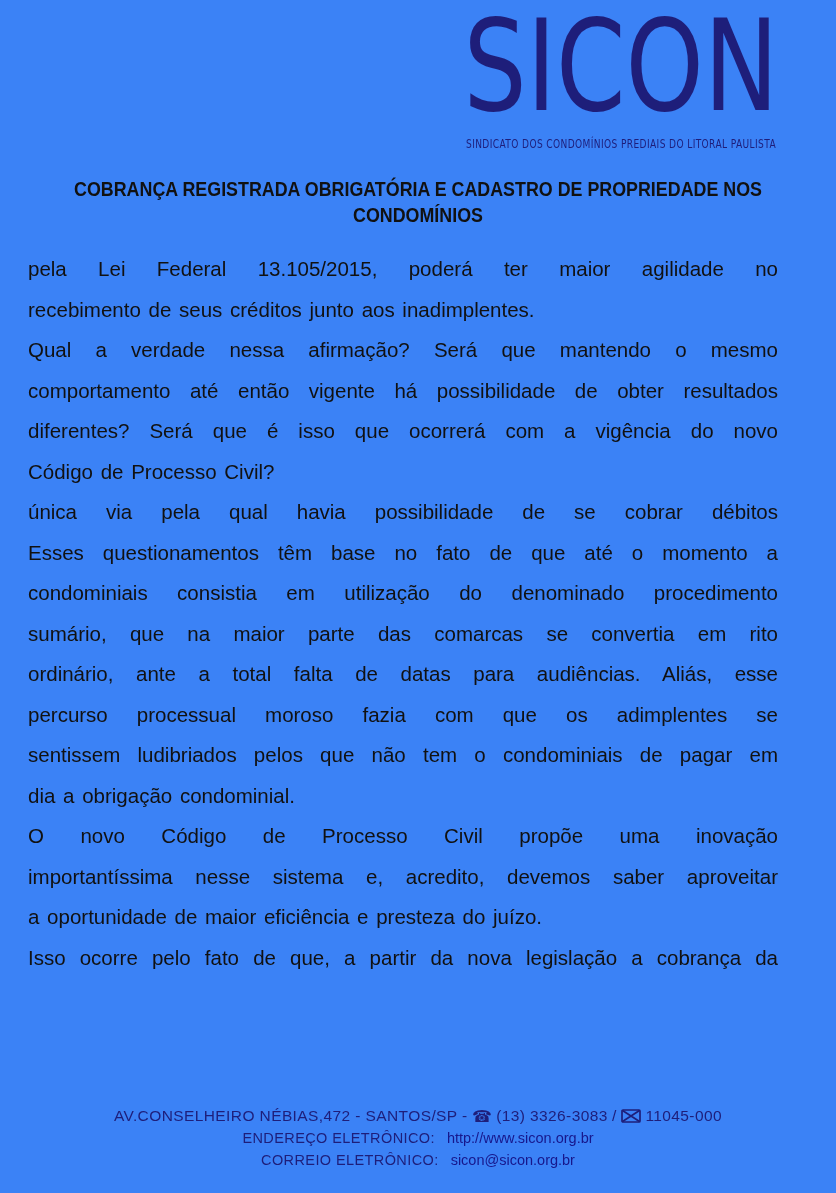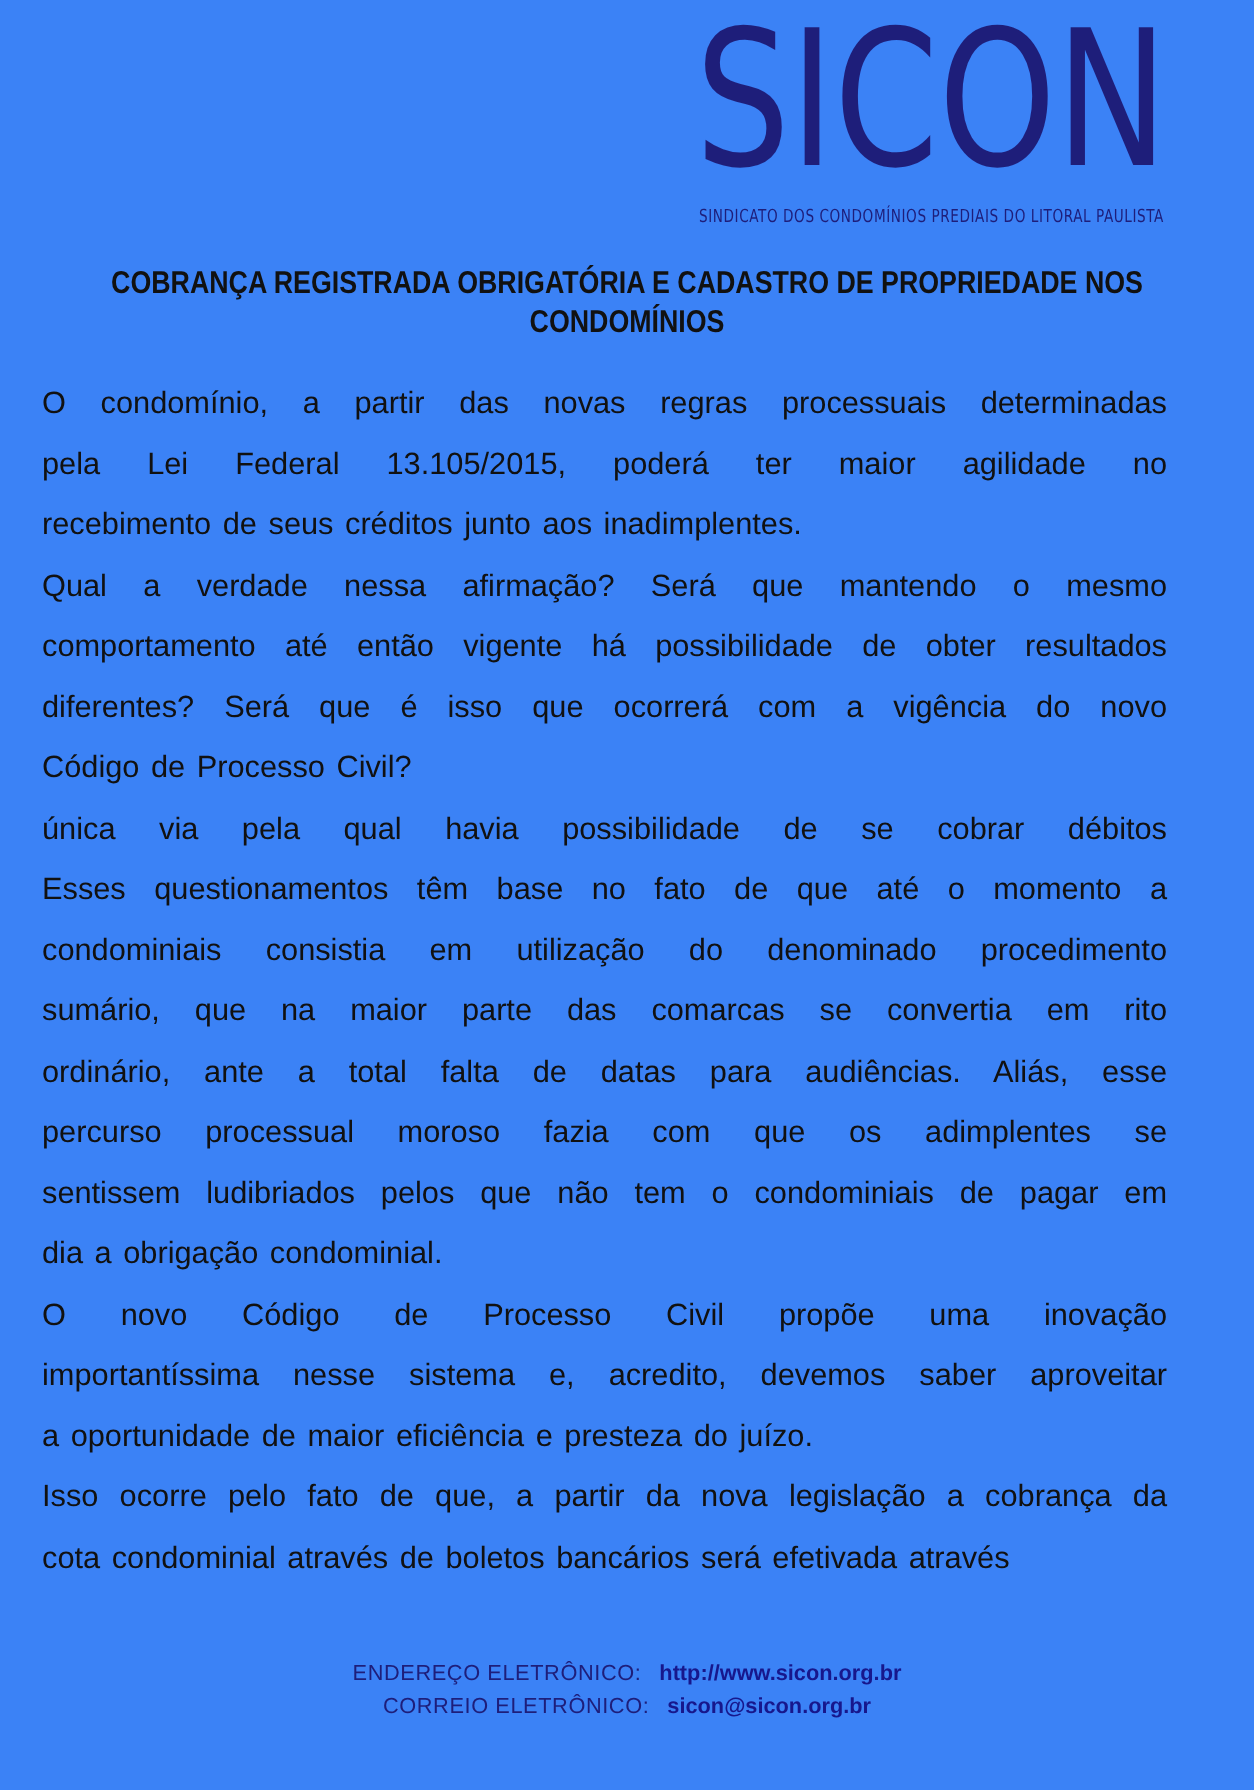--- a/index.html
+++ b/index.html
@@ -47,41 +47,40 @@
   .footer {
     position:absolute; top:1105px; left:0; width:836px;
     text-align:center; color:var(--navy);
   }
   .f-line { height:22px; line-height:22px; font-size:14.5px; }
   .f1 { font-size:15.5px; }
   .deco { letter-spacing:0.4px; }
   .picon { font-family:"DejaVu Sans", sans-serif; font-size:16px; position:relative; top:1px; }
   .env { vertical-align:-2px; }
   .env rect, .env path { fill:none; stroke:var(--navy); stroke-width:1.7; }
-  .flink { font-weight:bold; color:var(--link); text-decoration:none; margin-left:12px; cursor:pointer; }
+  .flink { font-weight:normal; color:var(--link); text-decoration:none; margin-left:12px; cursor:pointer; }
 </style>
 </head>
 <body>
 
 <div class="page">
 
   <div class="brand">
     <svg width="330" height="152" viewBox="0 0 330 152">
       <text class="logo-word" x="165" y="104" text-anchor="middle" textLength="315" lengthAdjust="spacingAndGlyphs">SICON</text>
       <text class="logo-tagline" x="165" y="142" text-anchor="middle" textLength="310" lengthAdjust="spacingAndGlyphs">SINDICATO DOS CONDOMÍNIOS PREDIAIS DO LITORAL PAULISTA</text>
     </svg>
   </div>
 
   <div class="title-line t1">COBRANÇA REGISTRADA OBRIGATÓRIA E CADASTRO DE PROPRIEDADE NOS</div>
   <div class="title-line t2">CONDOMÍNIOS</div>
 
   <div class="body-block">
 
     <div class="para">
-      <div class="bline">O condomínio, a partir das novas regras processuais determinadas</div>
       <div class="bline">pela Lei Federal 13.105/2015, poderá ter maior agilidade no</div>
       <div class="bline end">recebimento de seus créditos junto aos inadimplentes.</div>
     </div>
 
     <div class="para">
       <div class="bline">Qual a verdade nessa afirmação? Será que mantendo o mesmo</div>
       <div class="bline">comportamento até então vigente há possibilidade de obter resultados</div>
       <div class="bline">diferentes? Será que é isso que ocorrerá com a vigência do novo</div>
       <div class="bline end">Código de Processo Civil?</div>
     </div>
@@ -98,26 +97,36 @@
     </div>
 
     <div class="para">
       <div class="bline">O novo Código de Processo Civil propõe uma inovação</div>
       <div class="bline">importantíssima nesse sistema e, acredito, devemos saber aproveitar</div>
       <div class="bline end">a oportunidade de maior eficiência e presteza do juízo.</div>
     </div>
 
     <div class="para">
       <div class="bline">Isso ocorre pelo fato de que, a partir da nova legislação a cobrança da</div>
-      <div class="bline end">cota condominial através de boletos bancários será efetivada através</div>
     </div>
 
   </div>
 
   <div class="footer">
+    <div class="f-line f1">
+      <span class="deco">AV.CONSELHEIRO NÉBIAS,472 - SANTOS/SP -</span>
+      <span class="picon">☎</span>
+      <span class="deco">(13) 3326-3083</span>
+      <span class="deco">/</span>
+      <svg class="env" width="20" height="14" viewBox="0 0 20 14">
+        <rect x="1" y="1" width="18" height="12" rx="1"></rect>
+        <path d="M1.5,1.5 L18.5,12.5 M18.5,1.5 L1.5,12.5"></path>
+      </svg>
+      <span class="deco">11045-000</span>
+    </div>
     <div class="f-line">
       <span class="deco">ENDEREÇO ELETRÔNICO:</span><a class="flink">http://www.sicon.org.br</a>
     </div>
     <div class="f-line">
       <span class="deco">CORREIO ELETRÔNICO:</span><a class="flink">sicon@sicon.org.br</a>
     </div>
   </div>
 
 </div>
 

